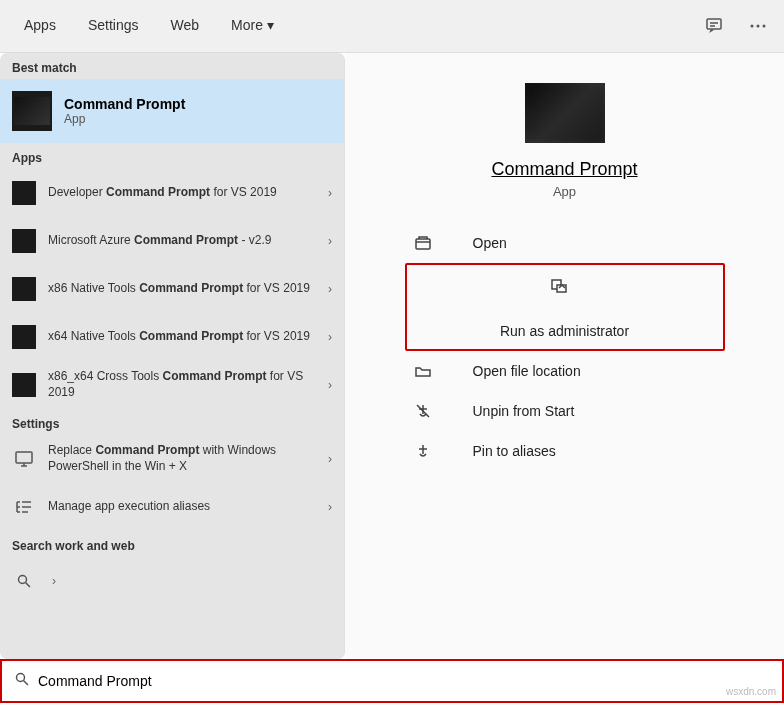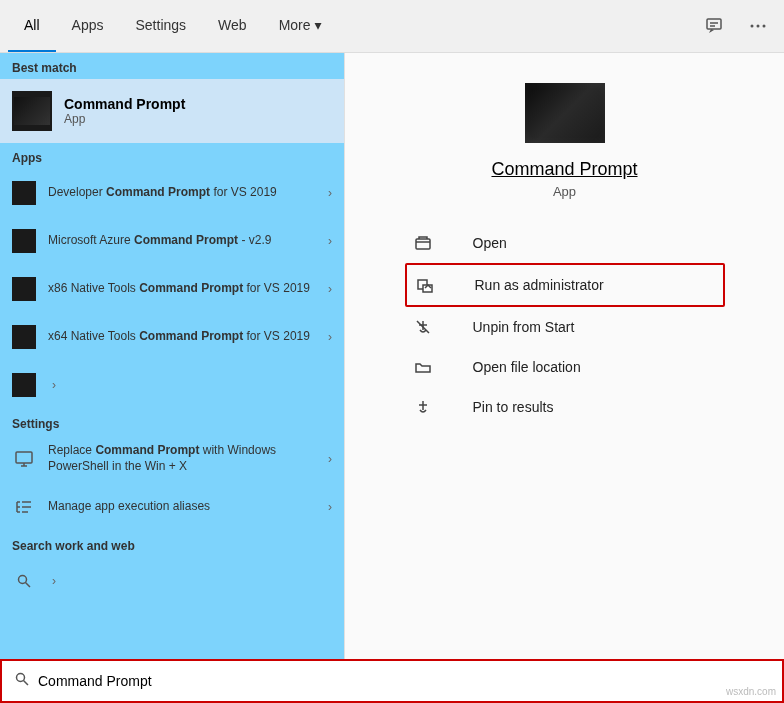--- a/index.html
+++ b/index.html
@@ -62,23 +62,24 @@
 
     
     .main-container {
       display: flex;
       height: calc(703px - 53px - 44px);
     }
 
     
     .left-panel {
       width: 345px;
-      background: #7dd3fc;
+      background: #e5e5e5;
       overflow-y: auto;
       border-right: 1px solid #e0e0e0;
+      border-radius: 7px;
     }
 
     .section-label {
       font-size: 12px;
       font-weight: 600;
       color: #333;
       padding: 8px 12px 4px 12px;
     }
 
     
@@ -208,20 +209,21 @@
       display: flex;
       align-items: center;
       padding: 10px 8px;
       cursor: pointer;
       border-radius: 2px;
       position: relative;
       gap: 28px;
     }
     .action-item.highlighted {
       border: 2px solid #cc0000;
+      flex-direction: column;
     }
     .action-icon {
       width: 20px;
       height: 20px;
       margin-right: 12px;
       flex-shrink: 0;
       display: flex;
       align-items: center;
       justify-content: center;
       color: #444;
@@ -273,23 +275,20 @@
       width: 20px;
       height: 18px;
       background: #1a1a1a;
       display: inline-block;
     }
   </style>
 </head>
 <body>
 
 <div class="top-nav">
-  <div class="nav-tab active">
-    <span>All</span>
-  </div>
   <div class="nav-tab">
     <span>Apps</span>
   </div>
   <div class="nav-tab">
     <span>Settings</span>
   </div>
   <div class="nav-tab">
     <span>Web</span>
   </div>
   <div class="nav-tab nav-tab-more">
@@ -352,20 +351,21 @@
     </div>
 
     <div class="list-item">
       <div class="item-icon"><span class="black-square"></span></div>
       <div class="item-text">x64 Native Tools <span class="bold">Command Prompt</span> for VS 2019</div>
       <span class="chevron">›</span>
     </div>
 
     <div class="list-item">
       <div class="item-icon"><span class="black-square"></span></div>
+      <div class="item-text">x86_x64 Cross Tools <span class="bold">Command Prompt</span> for VS 2019</div>
       <span class="chevron">›</span>
     </div>
 
     <div class="section-label">Settings</div>
 
     <div class="list-item settings-item">
       <div class="item-icon">
         <svg width="20" height="20" viewBox="0 0 20 20">
           <rect x="2" y="3" width="16" height="11" rx="1" fill="none" stroke="#555" stroke-width="1.5"></rect>
           <line x1="7" y1="17" x2="13" y2="17" stroke="#555" stroke-width="1.5"></line>
@@ -433,47 +433,47 @@
             <rect x="7" y="9" width="9" height="7" fill="#fff" stroke="#444" stroke-width="1.5"></rect>
             <path d="M9 12 L12 9 L15 12" fill="none" stroke="#444" stroke-width="1.5"></path>
           </svg>
         </div>
         <div class="action-label">Run as administrator</div>
       </div>
 
       <div class="action-item">
         <div class="action-icon">
           <svg width="18" height="18" viewBox="0 0 18 18">
+            <path d="M2 6 L2 14 L16 14 L16 8 L8 8 L6 6 Z" fill="none" stroke="#444" stroke-width="1.5"></path>
+          </svg>
+        </div>
+        <div class="action-label">Open file location</div>
+      </div>
+
+      <div class="action-item">
+        <div class="action-icon">
+          <svg width="18" height="18" viewBox="0 0 18 18">
             <line x1="9" y1="3" x2="9" y2="12" stroke="#444" stroke-width="1.5"></line>
             <line x1="5" y1="7" x2="13" y2="7" stroke="#444" stroke-width="1.5"></line>
             <path d="M6 12 Q9 16 12 12" fill="none" stroke="#444" stroke-width="1.5"></path>
             <line x1="3" y1="3" x2="15" y2="15" stroke="#444" stroke-width="1.5"></line>
           </svg>
         </div>
         <div class="action-label">Unpin from Start</div>
-      </div>
-
-      <div class="action-item">
-        <div class="action-icon">
-          <svg width="18" height="18" viewBox="0 0 18 18">
-            <path d="M2 6 L2 14 L16 14 L16 8 L8 8 L6 6 Z" fill="none" stroke="#444" stroke-width="1.5"></path>
-          </svg>
-        </div>
-        <div class="action-label">Open file location</div>
       </div>
 
       <div class="action-item">
         <div class="action-icon">
           <svg width="18" height="18" viewBox="0 0 18 18">
             <line x1="9" y1="3" x2="9" y2="12" stroke="#444" stroke-width="1.5"></line>
             <line x1="5" y1="7" x2="13" y2="7" stroke="#444" stroke-width="1.5"></line>
             <path d="M6 12 Q9 16 12 12" fill="none" stroke="#444" stroke-width="1.5"></path>
           </svg>
         </div>
-        <div class="action-label">Pin to results</div>
+        <div class="action-label">Pin to aliases</div>
       </div>
 
     </div>
 
   </div>
 
 </div>
 
 <div class="search-bar">
   <div class="search-icon-wrap">

